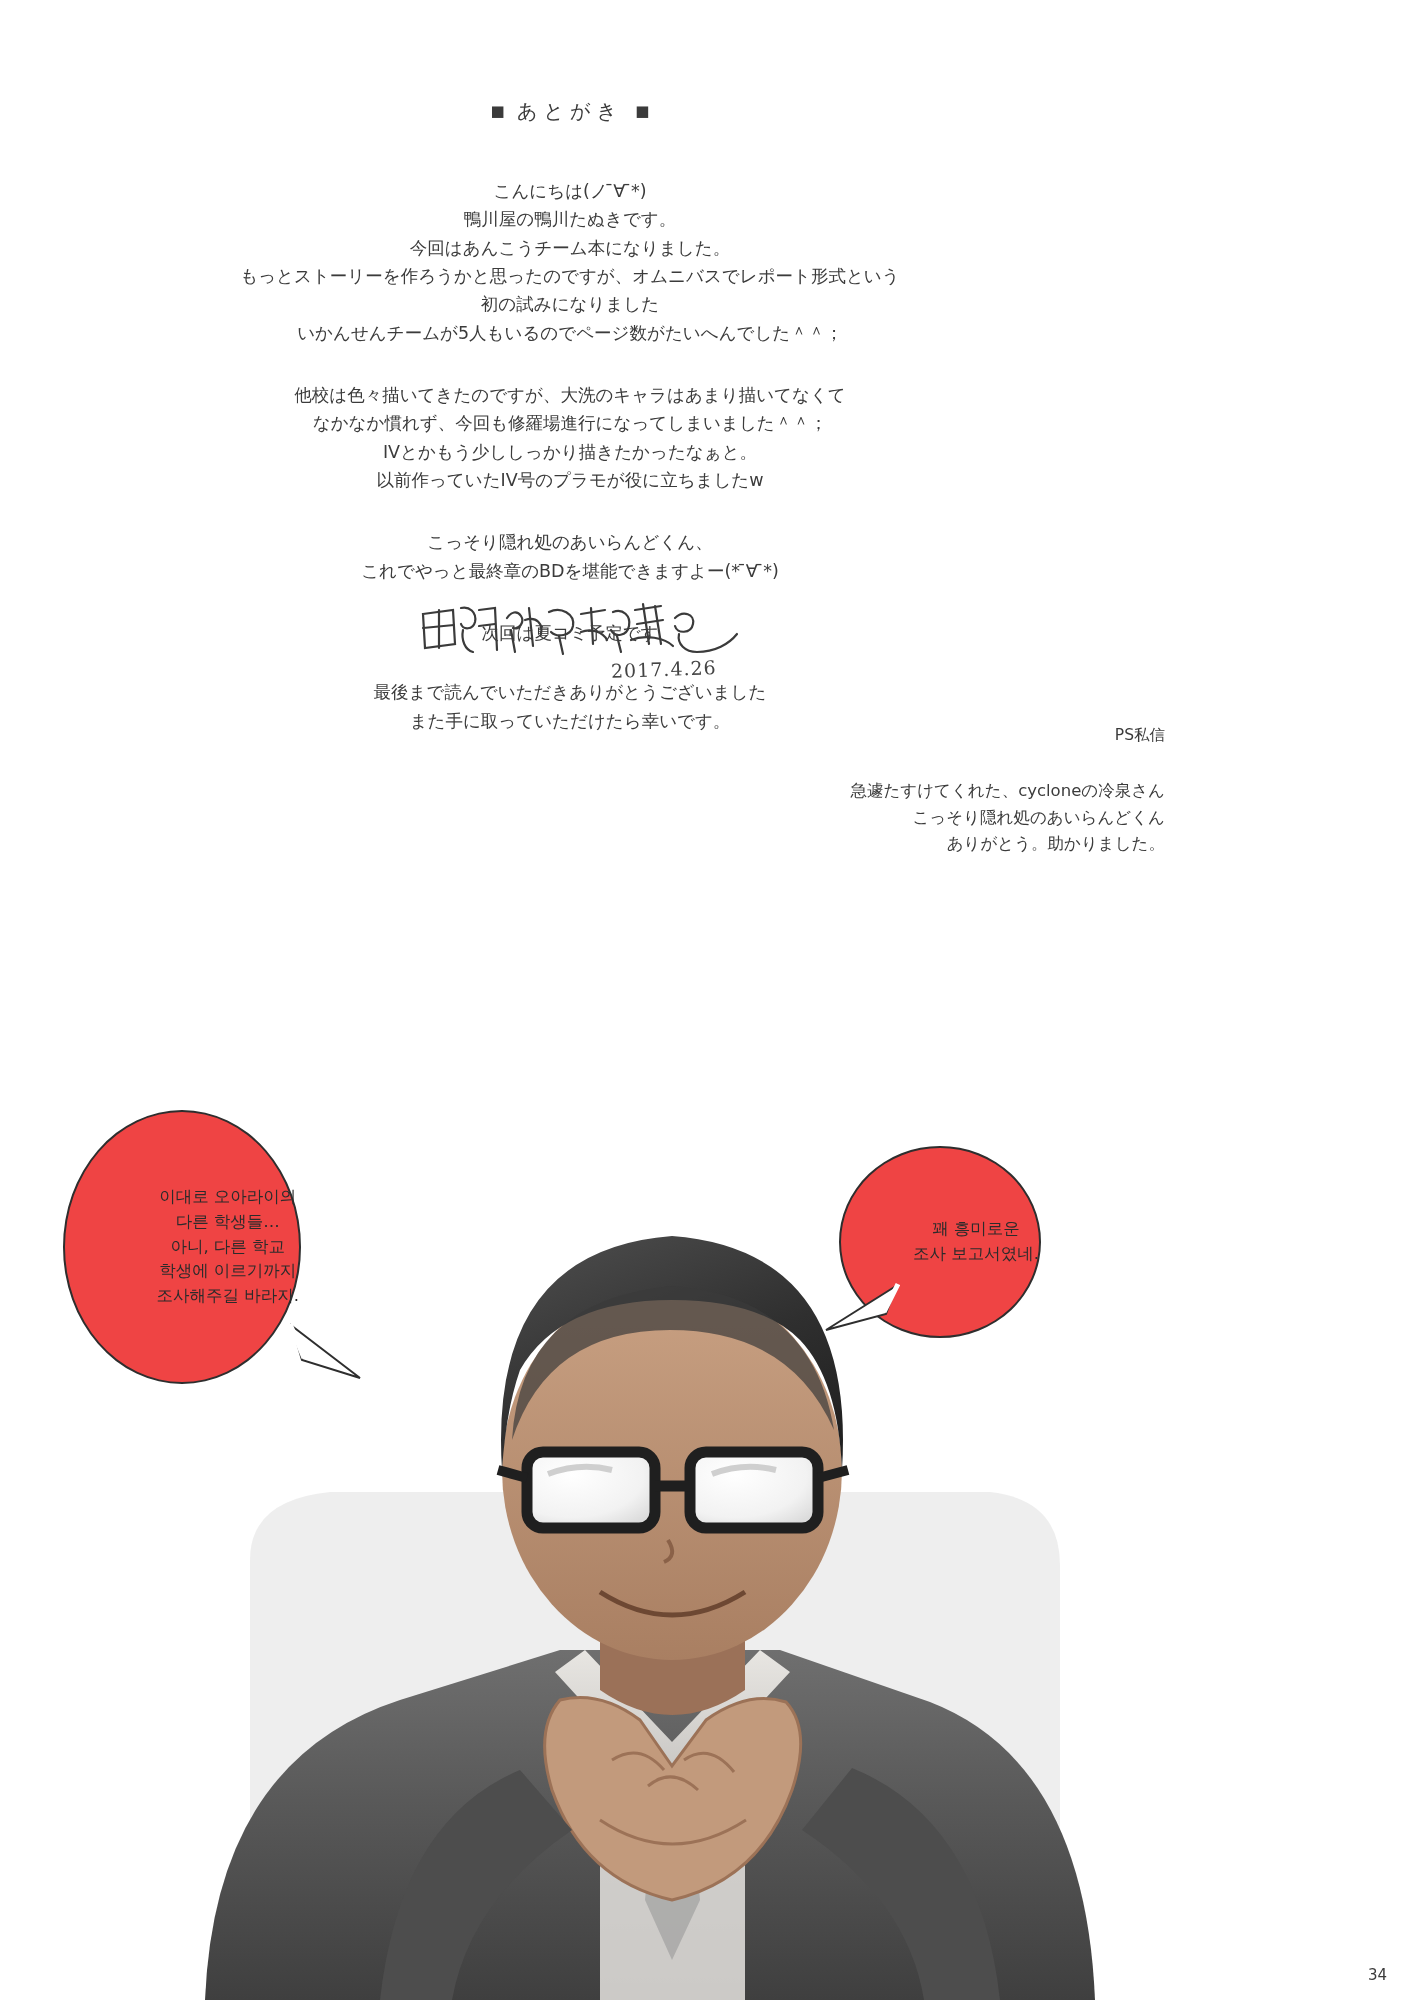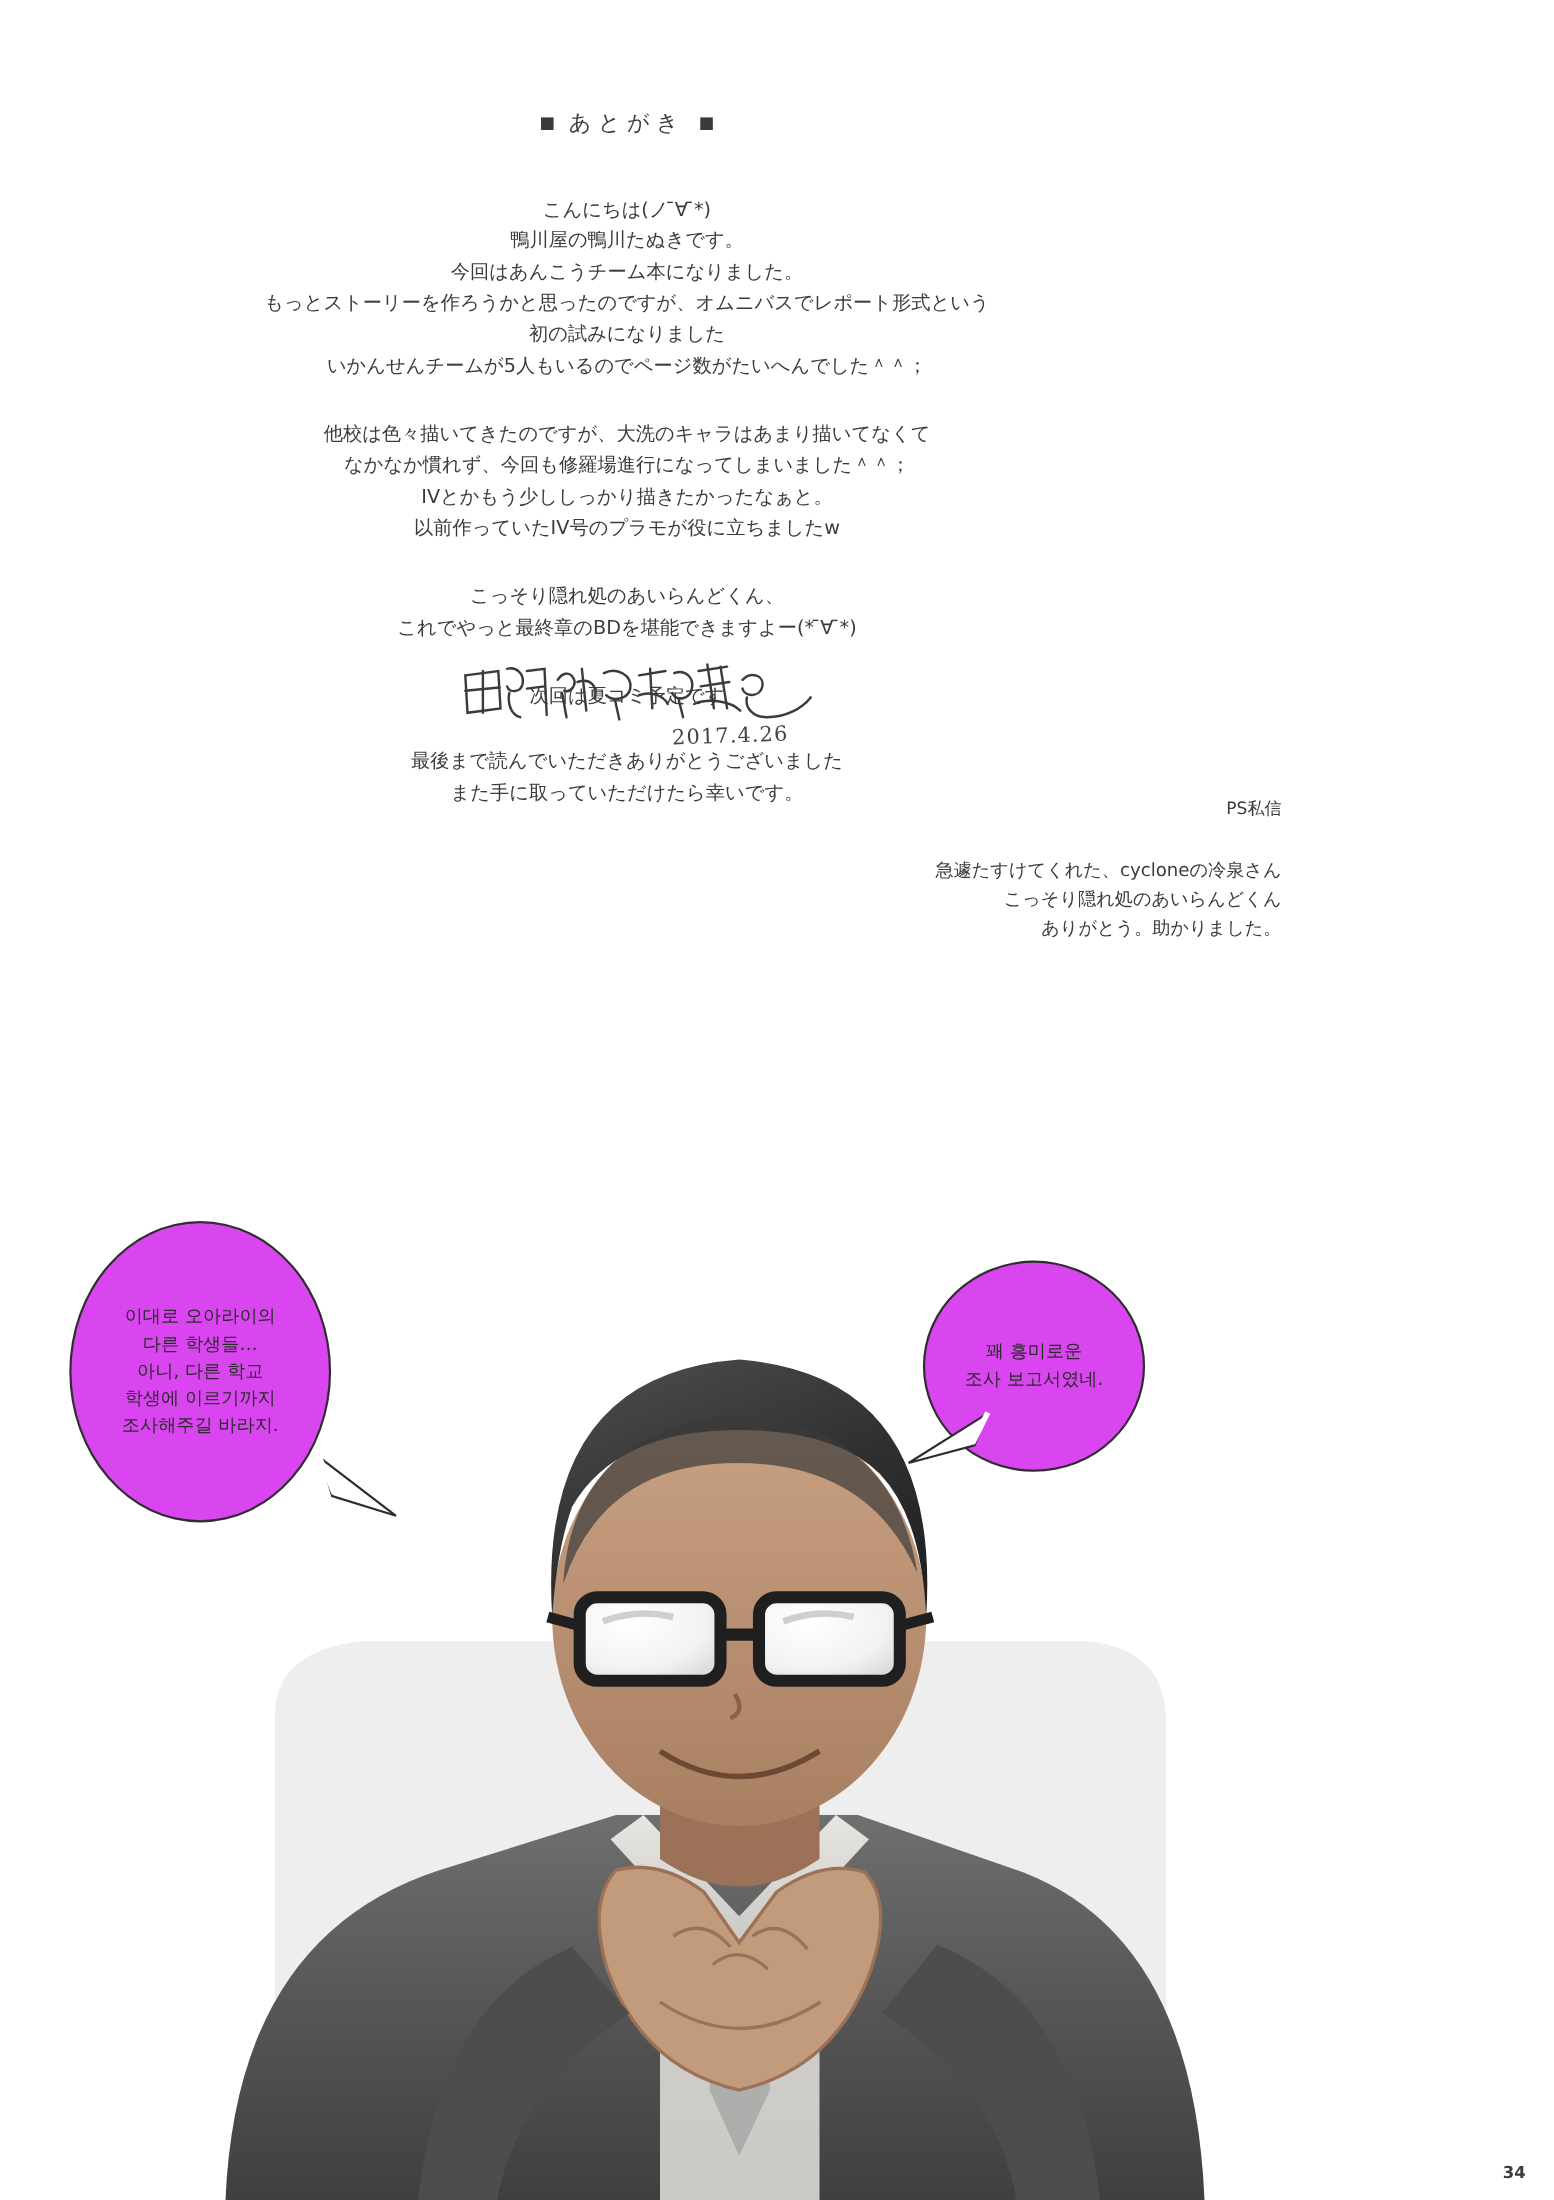--- a/index.html
+++ b/index.html
@@ -102,25 +102,25 @@
     width: 1413px;
     height: 1000px;
   }
   .illustration svg { display: block; }
 
   
   .balloon {
     position: absolute;
     box-sizing: border-box;
     border: 2px solid #2e2e2e;
-    background: #d946ef;
+    background: #ef4444;
     border-radius: 50%;
     display: flex;
     align-items: center;
-    justify-content: center;
+    justify-content: flex-end;
     text-align: center;
   }
   .balloon .btext {
     font-size: 16.5px;
     line-height: 1.5;
     color: #2b2b2b;
     white-space: pre-line;
     font-family: "DejaVu Sans", "Liberation Sans", sans-serif;
   }
   #balloon-left {
@@ -140,21 +140,20 @@
   }
 
   
   .page-number {
     position: absolute;
     right: 26px;
     bottom: 16px;
     font-size: 15px;
     color: #3b3b3b;
     font-family: "DejaVu Sans", "Liberation Sans", sans-serif;
-    font-weight: bold;
   }
 </style>
 </head>
 <body>
 
 <div class="afterword">
   <div class="afterword-title">
     <span class="sq">■</span>
     <span>あとがき</span>
     <span class="sq">■</span>

